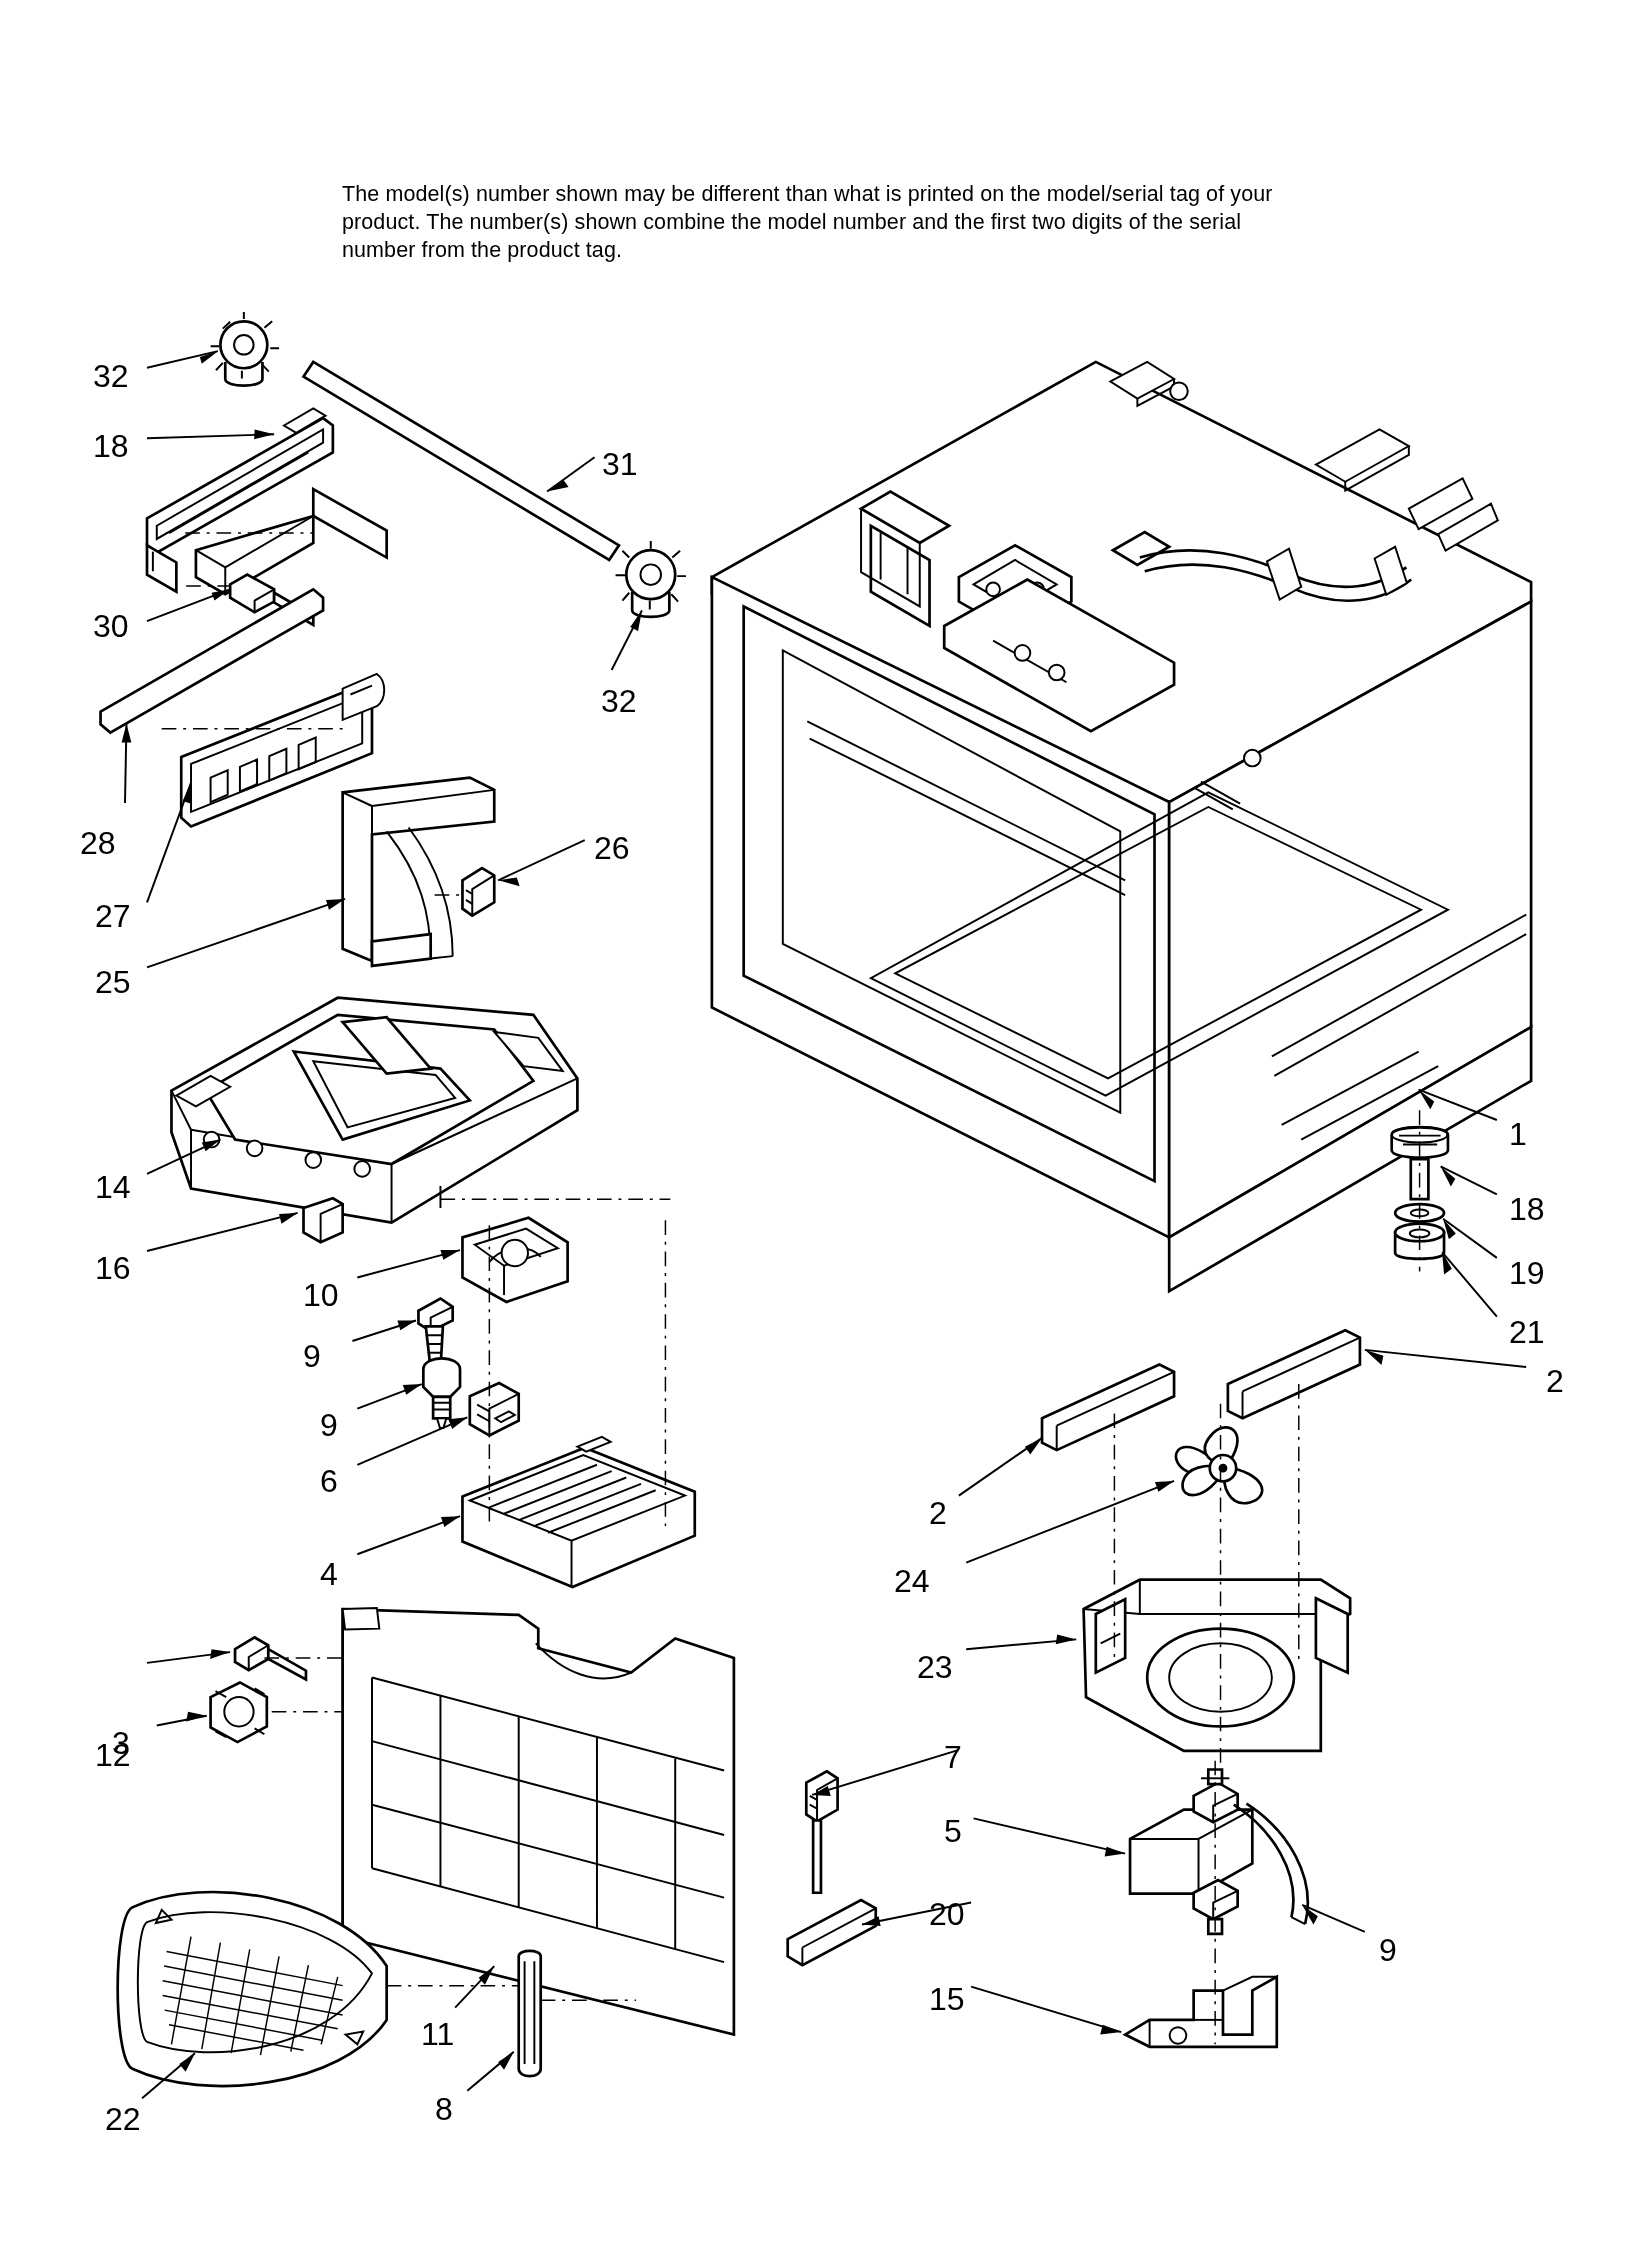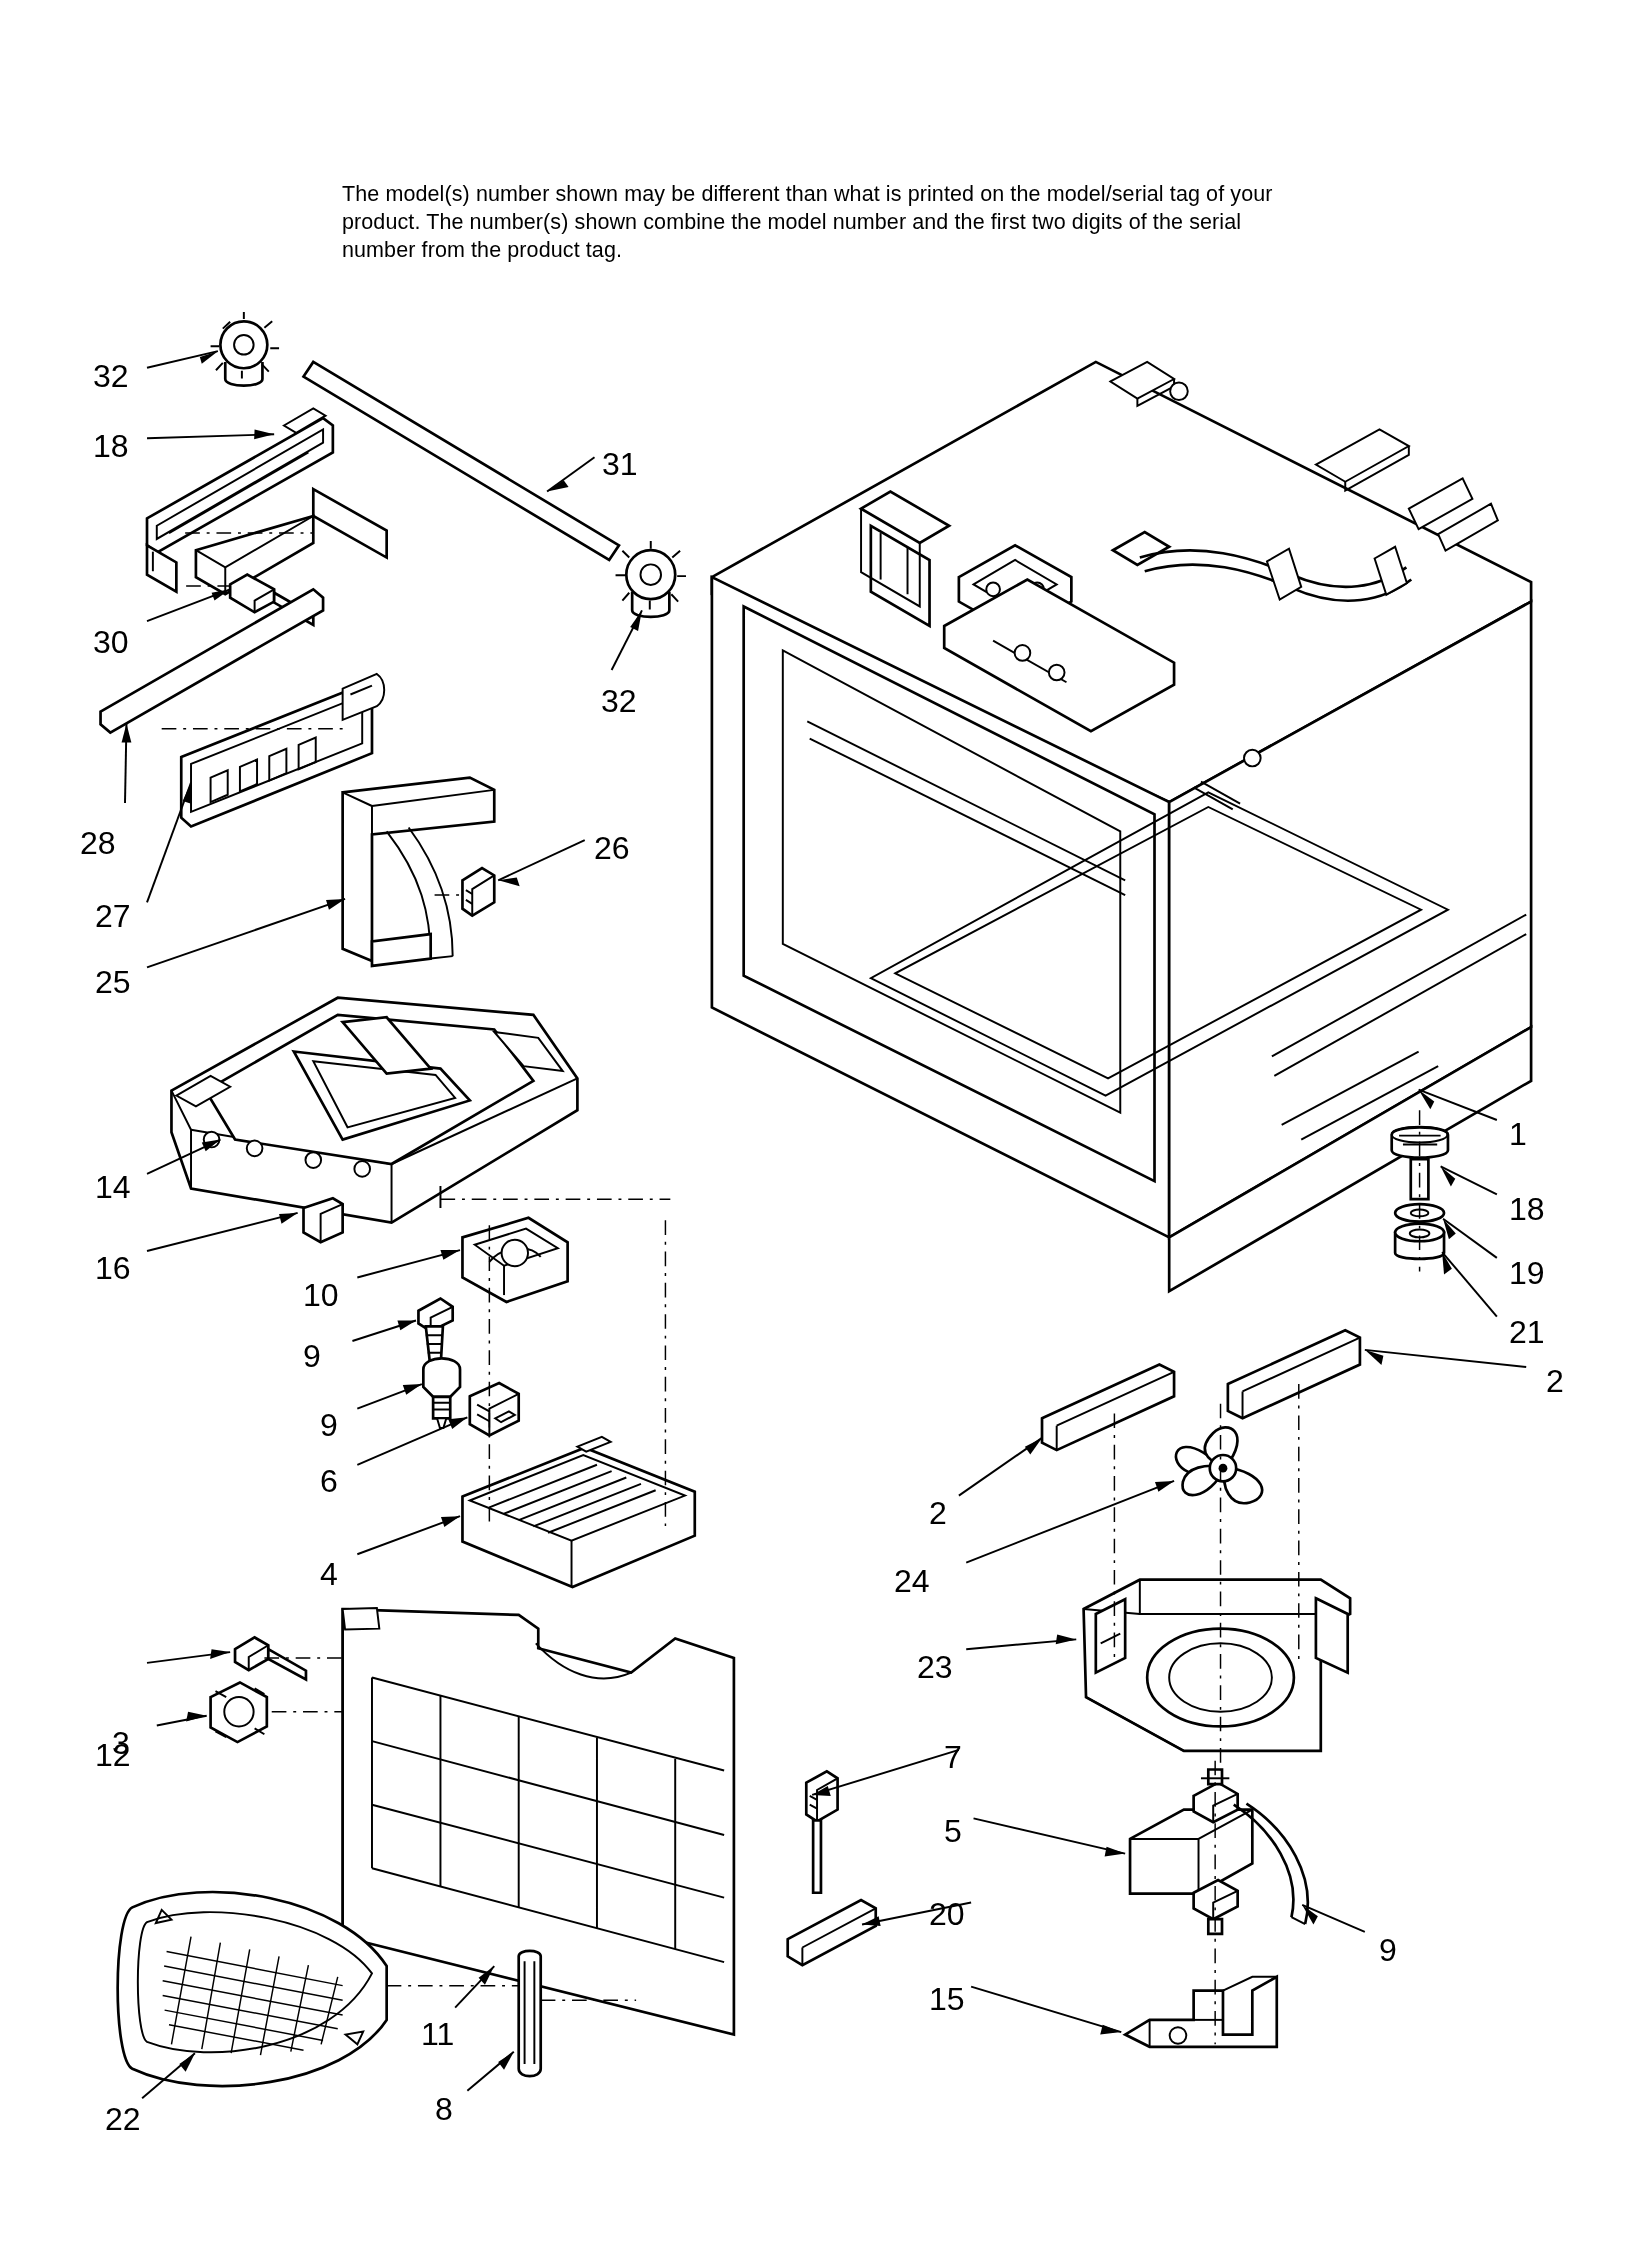--- a/index.html
+++ b/index.html
@@ -488,21 +488,21 @@
       <path class="dash" d="M790,4060 L1060,4060"></path>
       <path class="dash" d="M1105,4090 L1300,4090"></path>
     </g>
 
   </svg>
 
   <div>
     <span class="callout" style="left:93px;top:360px">32</span>
     <span class="callout" style="left:93px;top:430px">18</span>
     <span class="callout" style="left:602px;top:448px">31</span>
-    <span class="callout" style="left:93px;top:626px">30</span>
+    <span class="callout" style="left:93px;top:610px">30</span>
     <span class="callout" style="left:601px;top:685px">32</span>
     <span class="callout" style="left:80px;top:827px">28</span>
     <span class="callout" style="left:95px;top:900px">27</span>
     <span class="callout" style="left:594px;top:832px">26</span>
     <span class="callout" style="left:95px;top:966px">25</span>
     <span class="callout" style="left:1509px;top:1118px">1</span>
     <span class="callout" style="left:1509px;top:1193px">18</span>
     <span class="callout" style="left:95px;top:1171px">14</span>
     <span class="callout" style="left:1509px;top:1257px">19</span>
     <span class="callout" style="left:95px;top:1252px">16</span>

